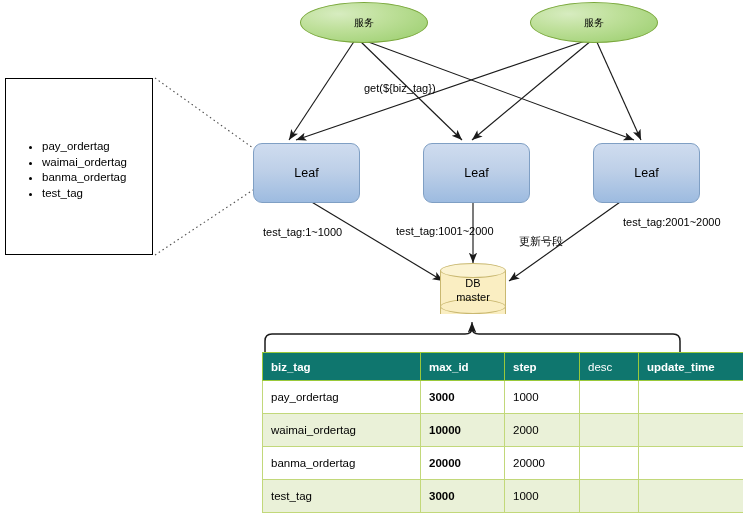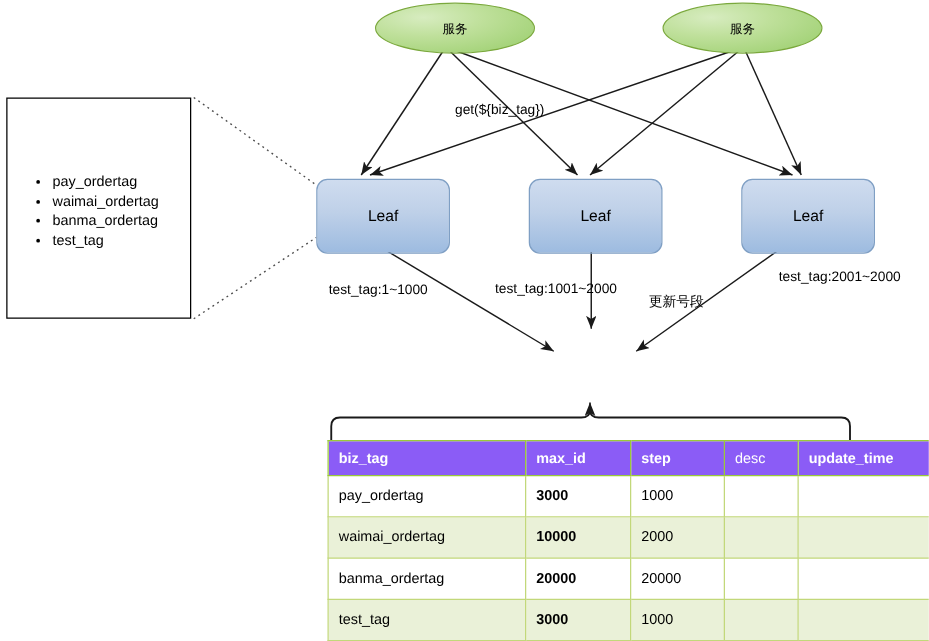--- a/index.html
+++ b/index.html
@@ -169,21 +169,21 @@
   table.leaf-table td {
     border: 1px solid #c2d87a;
     padding: 0 8px;
     height: 32px;
     text-align: left;
     color: #000;
     overflow: hidden;
     white-space: nowrap;
   }
   table.leaf-table thead th {
-    background: #8b5cf6;
+    background: #0f766e;
     color: #ffffff;
     font-weight: bold;
     border-color: #9ac93a;
     height: 27px;
   }
   table.leaf-table thead th.light {
     font-weight: normal;
   }
   table.leaf-table tbody tr.odd td { background: #ffffff; }
   table.leaf-table tbody tr.even td { background: #eaf1d8; }
@@ -244,20 +244,29 @@
     </ul>
   </div>
 
   <div class="service" id="service-1">服务</div>
   <div class="service" id="service-2">服务</div>
 
   <div class="leaf" id="leaf-1">Leaf</div>
   <div class="leaf" id="leaf-2">Leaf</div>
   <div class="leaf" id="leaf-3">Leaf</div>
 
+  <div class="db">
+    <div class="body"></div>
+    <div class="bottom"></div>
+    <div class="top"></div>
+    <div class="db-label">
+      <div>DB</div>
+      <div>master</div>
+    </div>
+  </div>
 
   <div class="elabel" id="label-get">get(${biz_tag})</div>
   <div class="elabel" id="label-range-1">test_tag:1~1000</div>
   <div class="elabel" id="label-range-2">test_tag:1001~2000</div>
   <div class="elabel" id="label-range-3">test_tag:2001~2000</div>
   <div class="elabel" id="label-update">更新号段</div>
 
   <div class="tbl-wrap">
     <table class="leaf-table">
       <thead>

